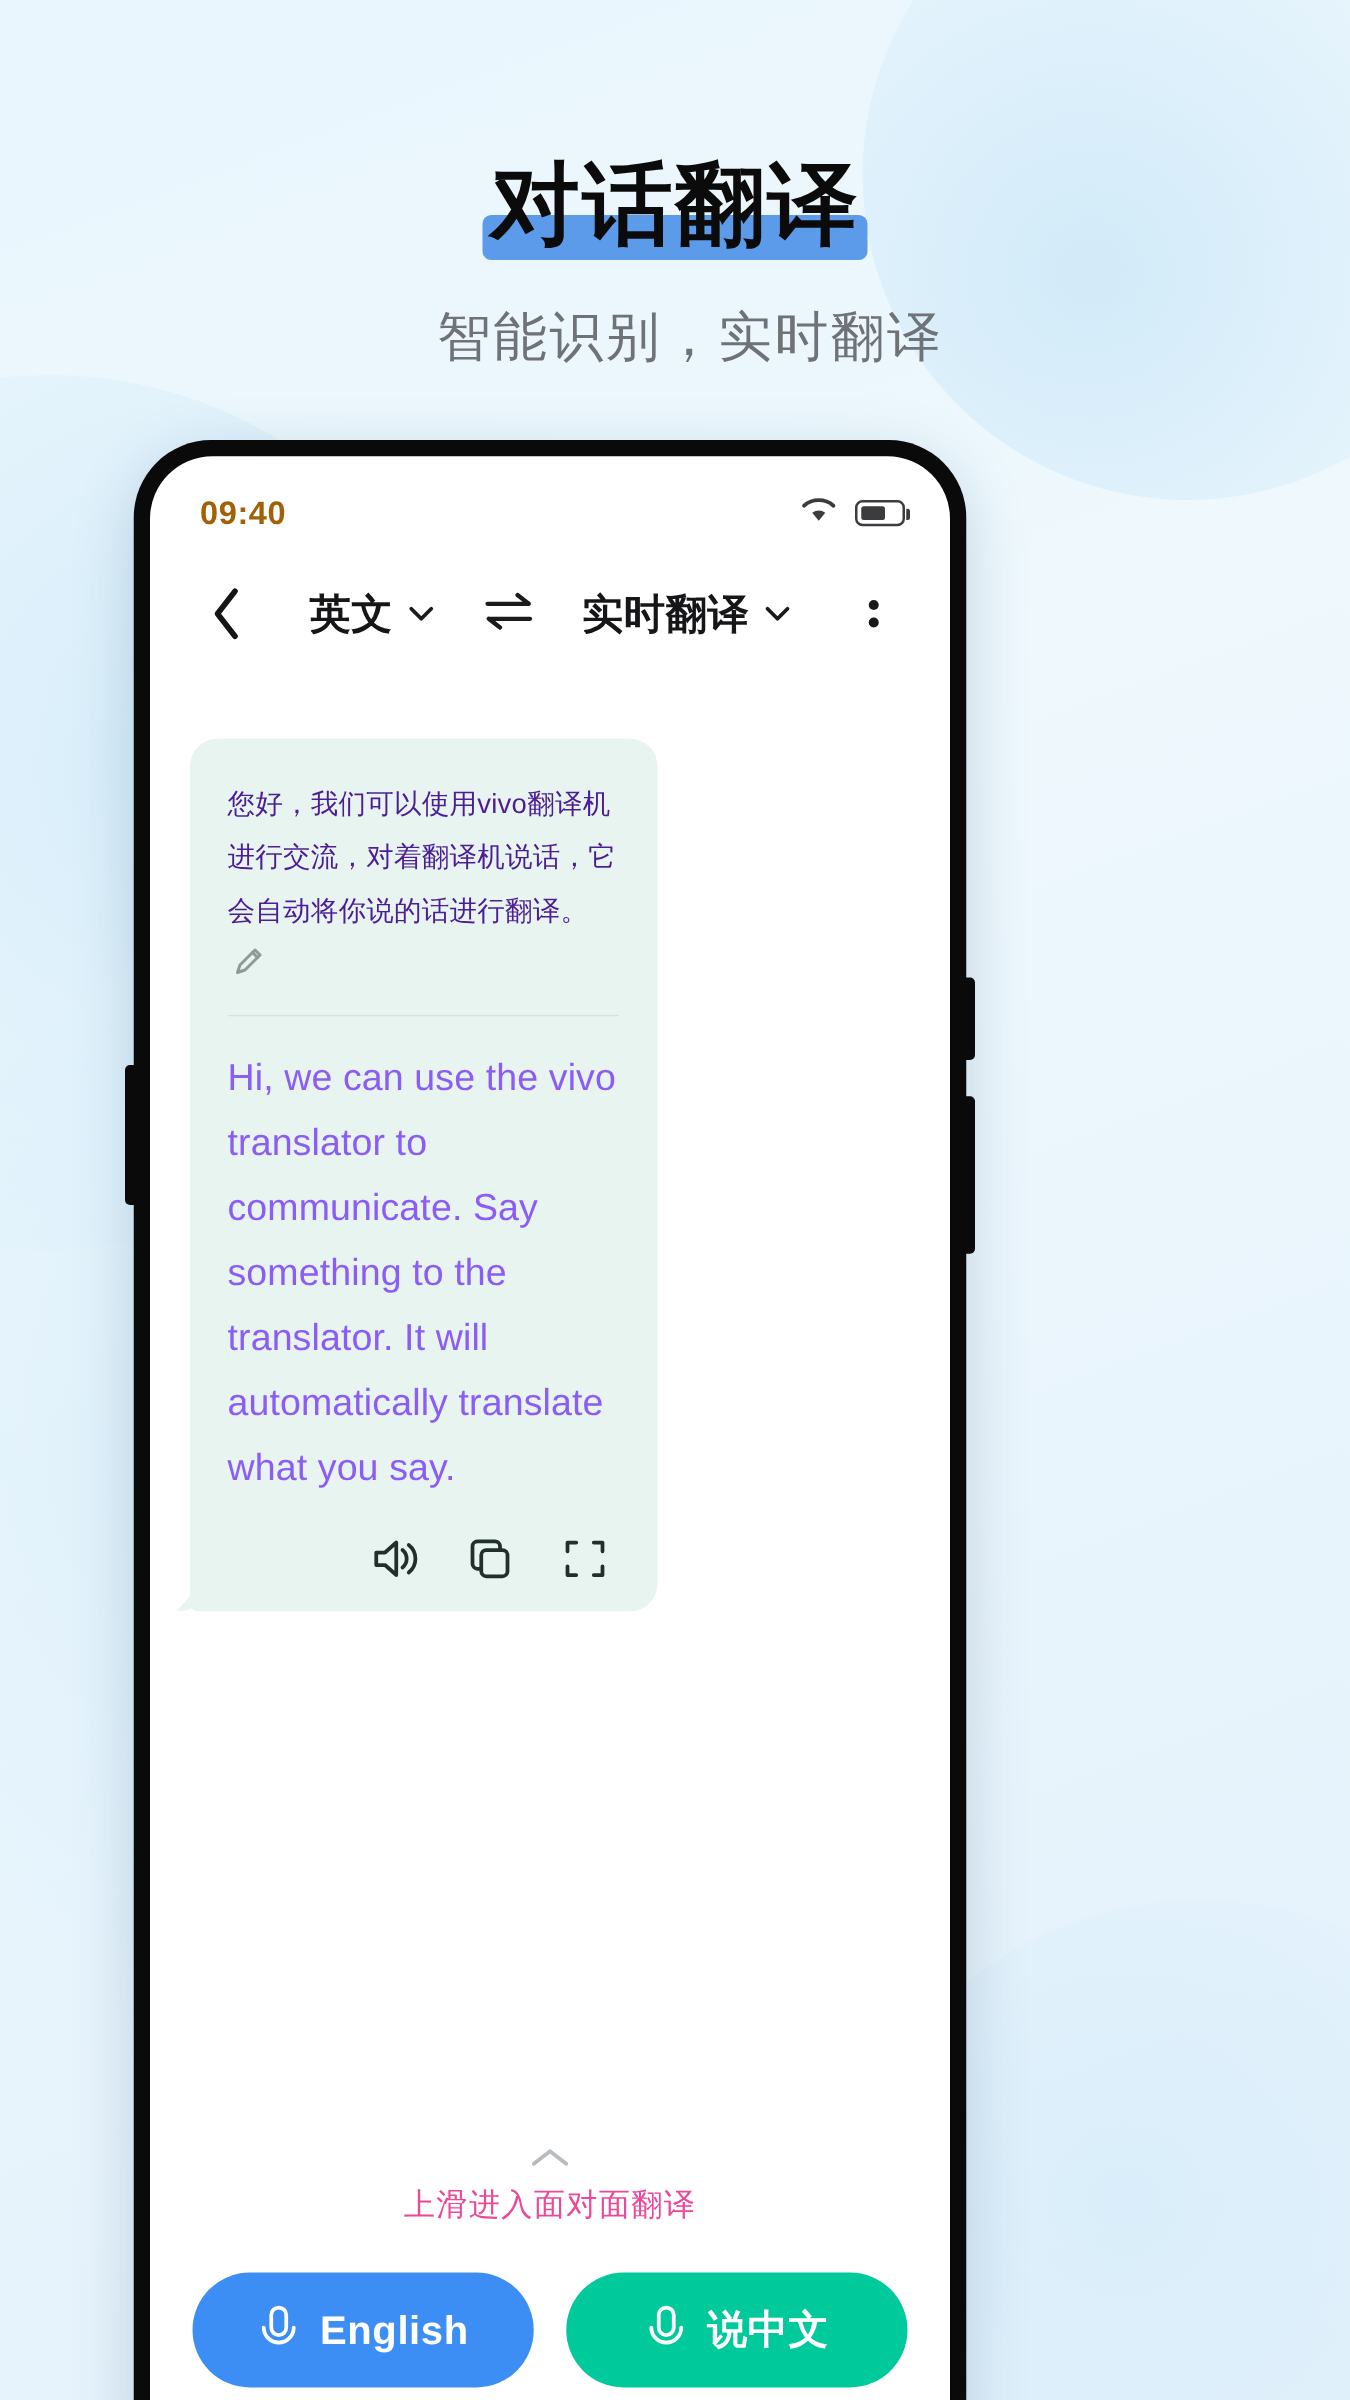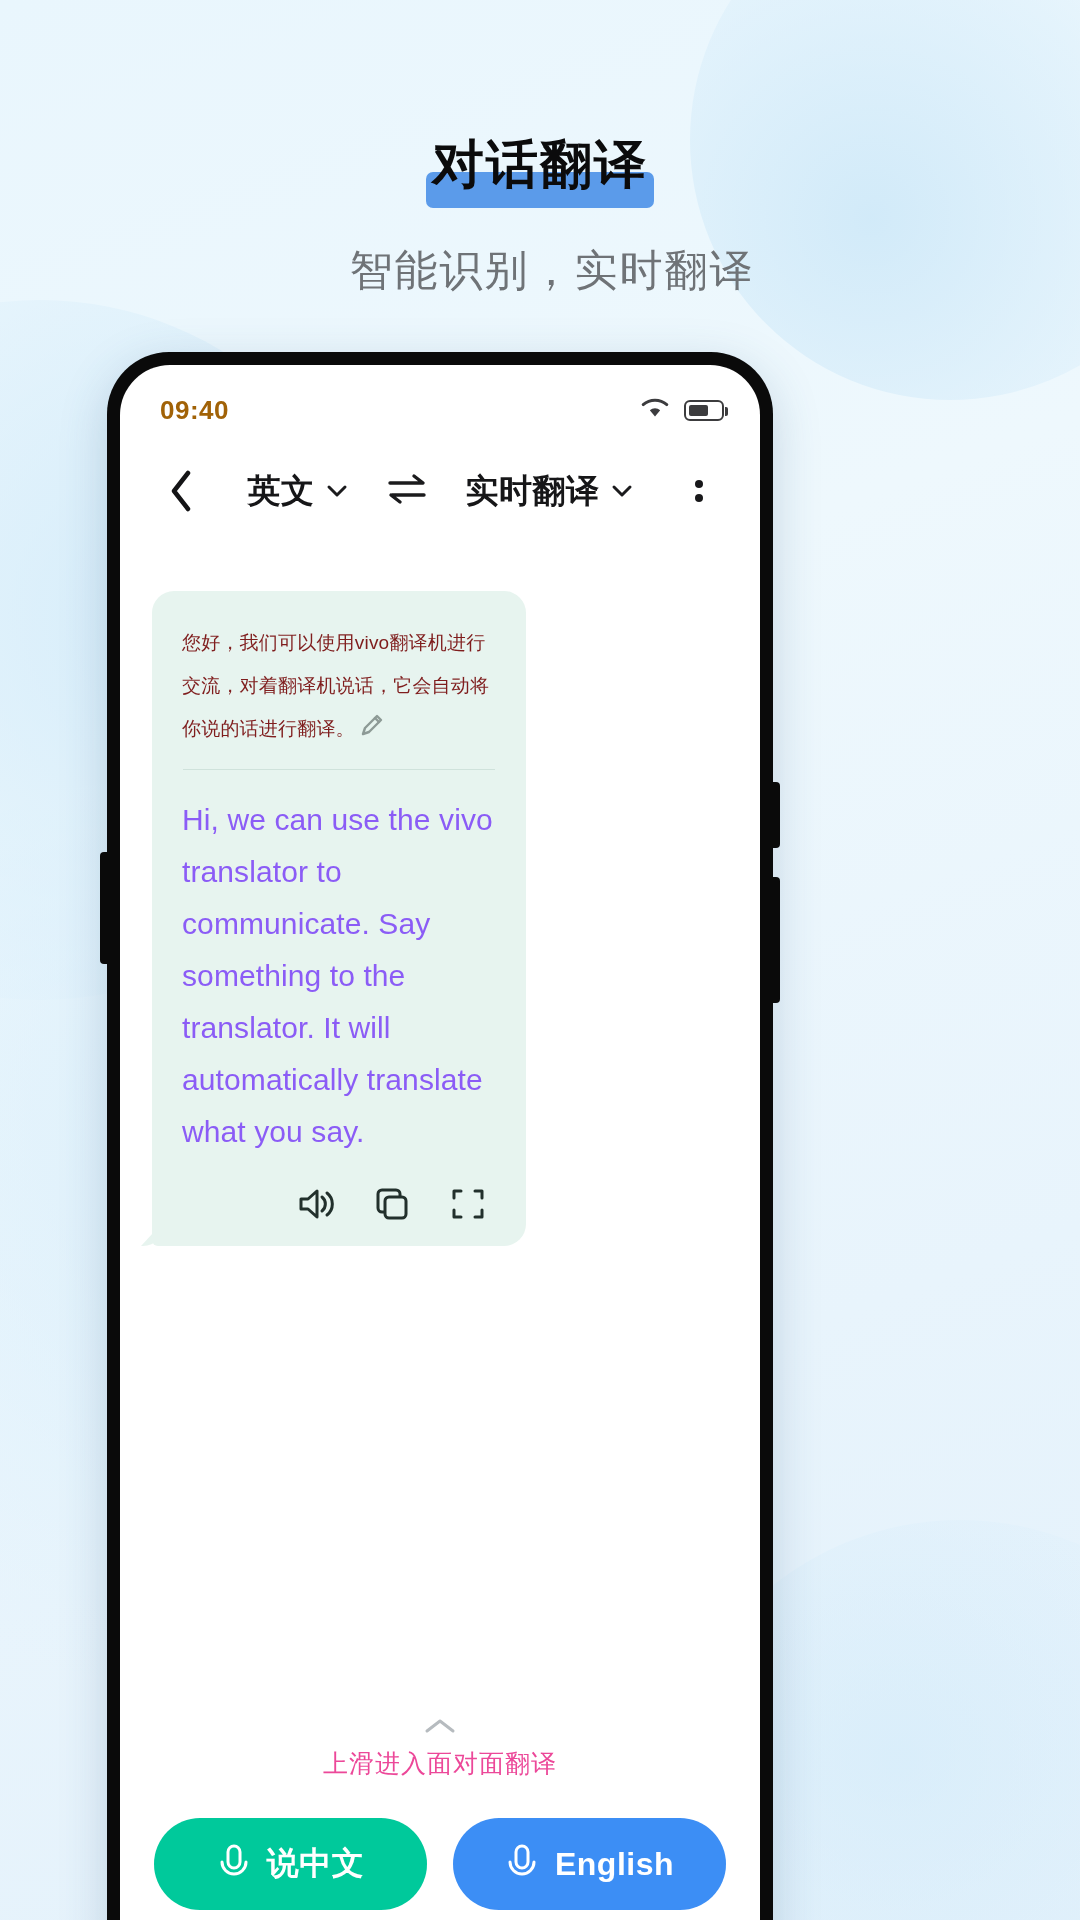--- a/index.html
+++ b/index.html
@@ -56,21 +56,21 @@
     left: 0; right: 0;
     bottom: 2px;
     height: 36px;
     background: #5b9bea;
     border-radius: 7px;
     z-index: 0;
   }
   .headline-text {
     position: relative;
     z-index: 1;
-    font-size: 52px;
+    font-size: 72px;
     line-height: 92px;
     font-weight: 800;
     letter-spacing: 2px;
     color: #0b0b0c;
     font-family: "Liberation Sans", "DejaVu Sans", sans-serif;
     white-space: nowrap;
   }
   .subheadline {
     position: absolute;
     top: 240px;
@@ -216,23 +216,23 @@
     content: "";
     position: absolute;
     left: -11px;
     bottom: 0;
     width: 24px; height: 26px;
     background: #e7f4ef;
     border-bottom-right-radius: 22px;
     clip-path: polygon(100% 0, 100% 100%, 0 100%);
   }
   .src-text {
-    font-size: 19px;
+    font-size: 22px;
     line-height: 43px;
-    color: #7f1d1d;
+    color: #4c1d95;
     letter-spacing: 0.2px;
   }
   .pencil-icon {
     display: inline-block;
     vertical-align: -3px;
     margin-left: 4px;
   }
   .divider {
     height: 1px;
     background: #cfe2db;
@@ -415,32 +415,32 @@
 
       <div class="bottom">
         <div class="swipe-hint">
           <svg class="swipe-chevron" width="34" height="18" viewBox="0 0 34 18">
             <path d="M4 14 L17 4 L30 14" stroke="#b6bbbf" stroke-width="3" fill="none" stroke-linecap="round" stroke-linejoin="round"></path>
           </svg>
           <div class="swipe-text">上滑进入面对面翻译</div>
         </div>
 
         <div class="mic-row">
+          <div class="mic-btn blue">
+            <svg width="34" height="42" viewBox="0 0 34 42">
+              <rect x="11" y="3" width="12" height="22" rx="6" fill="none" stroke="#ffffff" stroke-width="3"></rect>
+              <path d="M5 19 A12 12 0 0 0 29 19" fill="none" stroke="#ffffff" stroke-width="3" stroke-linecap="round"></path>
+            </svg>
+            <span class="mic-label">English</span>
+          </div>
           <div class="mic-btn green">
             <svg width="34" height="42" viewBox="0 0 34 42">
               <rect x="11" y="3" width="12" height="22" rx="6" fill="none" stroke="#ffffff" stroke-width="3"></rect>
               <path d="M5 19 A12 12 0 0 0 29 19" fill="none" stroke="#ffffff" stroke-width="3" stroke-linecap="round"></path>
             </svg>
             <span class="mic-label">说中文</span>
           </div>
-          <div class="mic-btn blue">
-            <svg width="34" height="42" viewBox="0 0 34 42">
-              <rect x="11" y="3" width="12" height="22" rx="6" fill="none" stroke="#ffffff" stroke-width="3"></rect>
-              <path d="M5 19 A12 12 0 0 0 29 19" fill="none" stroke="#ffffff" stroke-width="3" stroke-linecap="round"></path>
-            </svg>
-            <span class="mic-label">English</span>
-          </div>
         </div>
       </div>
 
     </div>
   </div>
 </div>
 
 </body></html>

